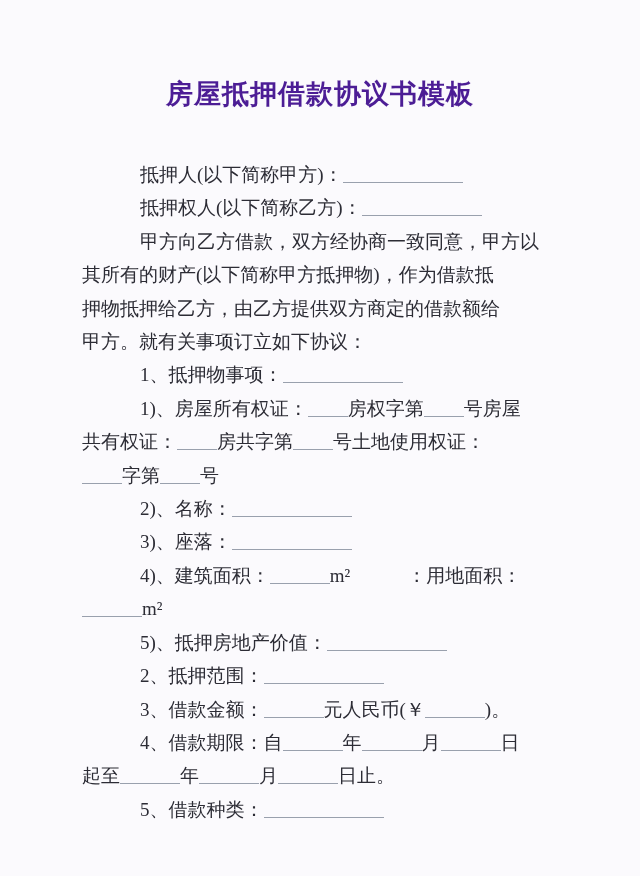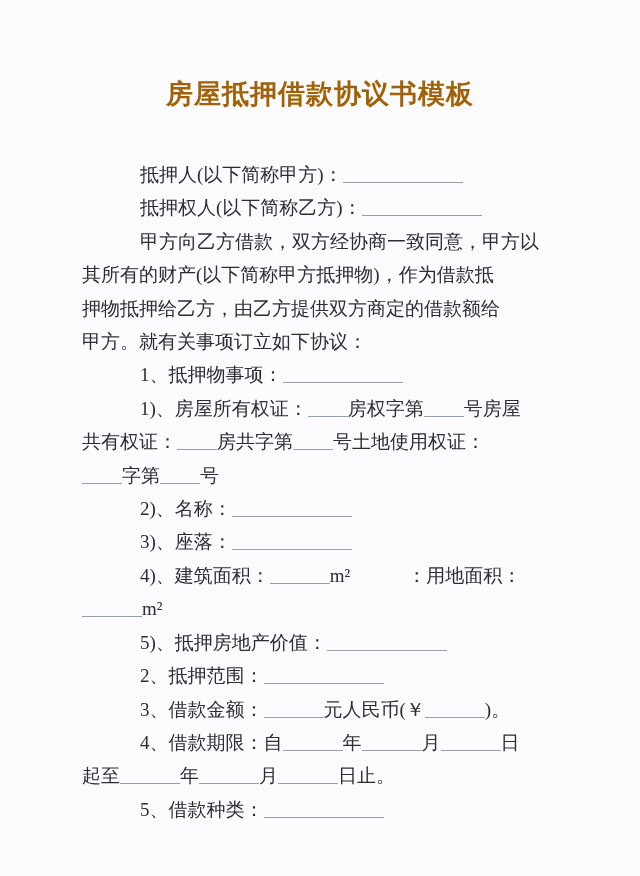--- a/index.html
+++ b/index.html
@@ -19,21 +19,21 @@
     width: 640px;
     height: 876px;
   }
   .doc-title {
     margin: 76px 0 0 0;
     text-align: center;
     font-family: Liberation Serif, serif;
     font-weight: bold;
     font-size: 27px;
     letter-spacing: 1px;
-    color: #a16207;
+    color: #4c1d95;
   }
   .doc-body {
     margin: 46px 82px 0 82px;
     font-size: 19px;
     line-height: 33.4px;
     color: #2c2c35;
     white-space: pre-wrap;
   }
   .line {
     min-height: 33.4px;

